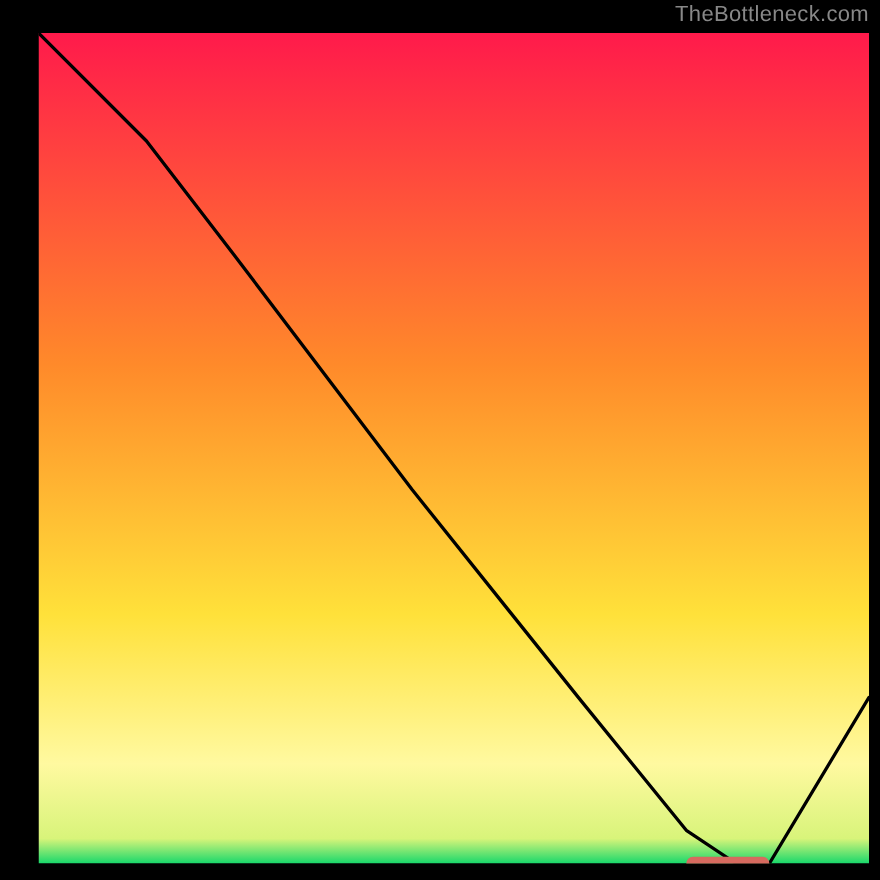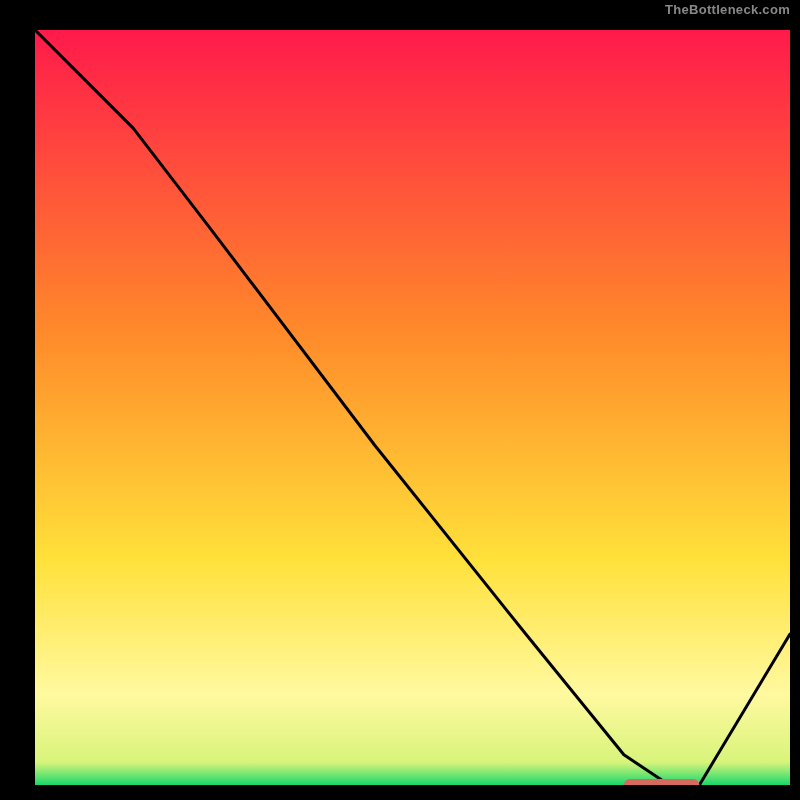--- a/index.html
+++ b/index.html
@@ -15,22 +15,22 @@
     position: relative;
     width: 800px;
     height: 800px;
     background: #000;
   }
   .attrib {
     position: absolute;
     top: 2px;
     right: 10px;
     color: #888;
-    font-size: 13px;
-    font-weight: 700;
+    font-size: 20px;
+    font-weight: 400;
     letter-spacing: 0.3px;
     user-select: none;
   }
   .plot-area {
     position: absolute;
     left: 35px;
     top: 30px;
     width: 755px;
     height: 755px;
   }

